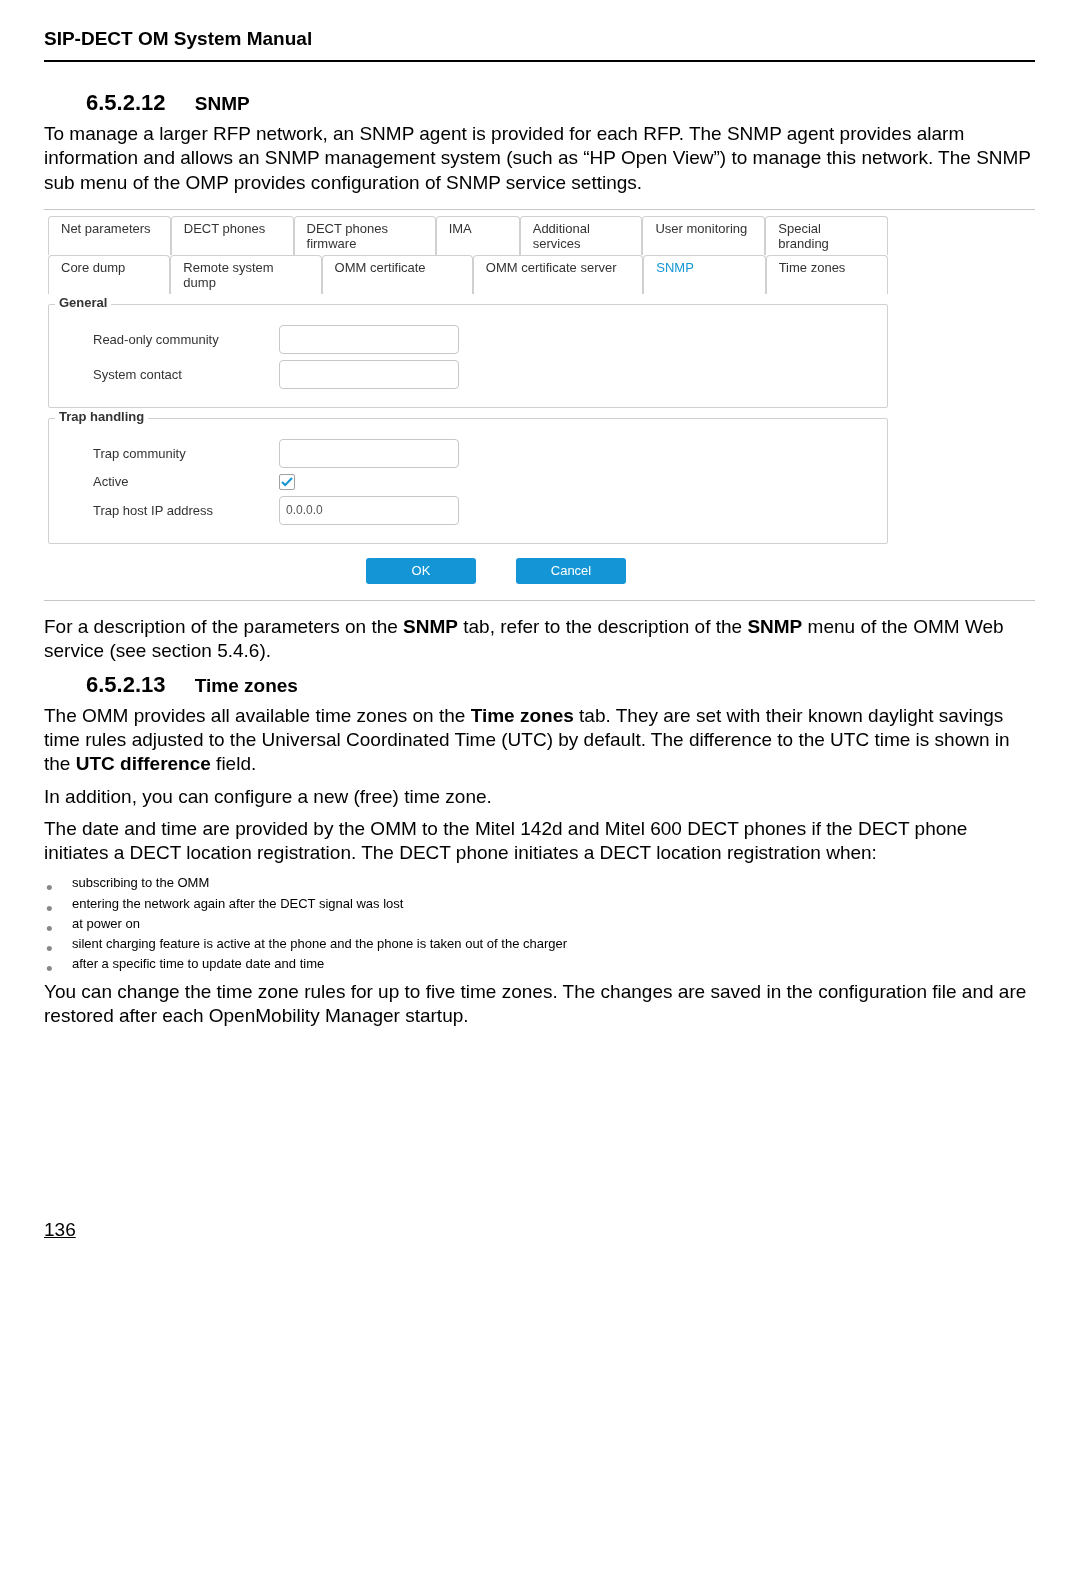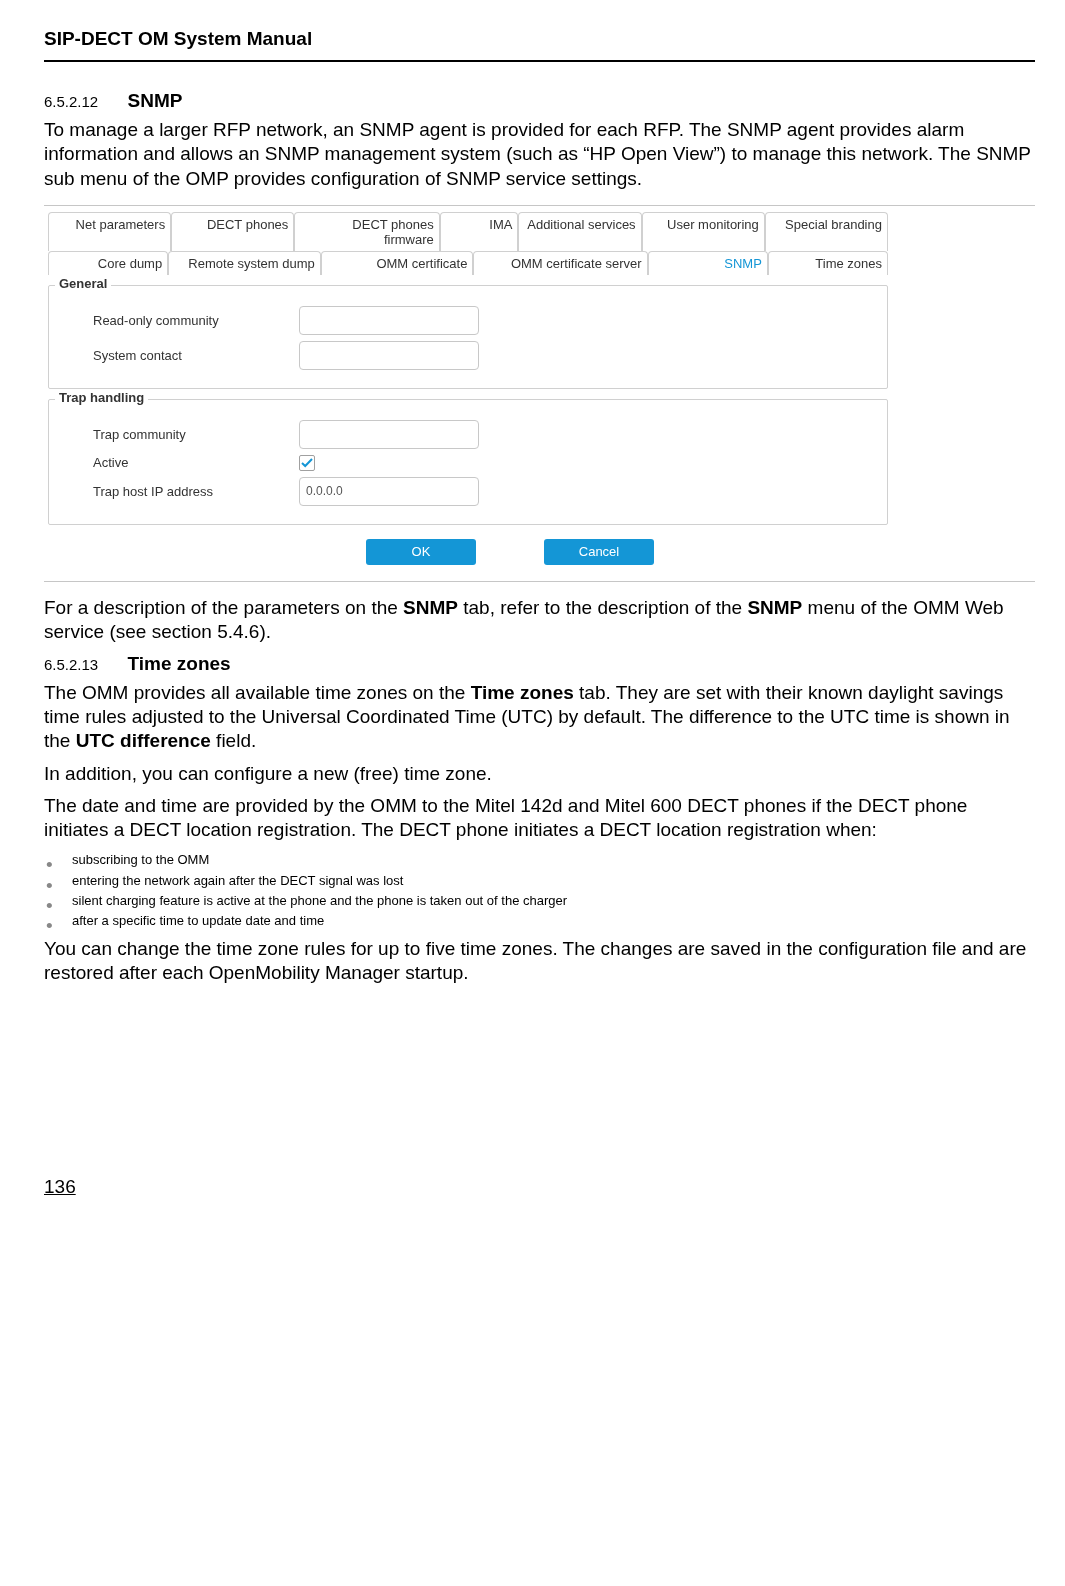--- a/index.html
+++ b/index.html
@@ -1,39 +1,39 @@
 <!DOCTYPE html>
 <html><head>
 <meta charset="utf-8">
 <style>
   * { box-sizing: border-box; margin: 0; padding: 0; }
   html, body { width: 1065px; background: #fff; font-family: Arial, Helvetica, sans-serif; color: #000; }
   .page { padding: 28px 30px 40px 44px; }
   .doc-title { font-size: 19px; font-weight: bold; margin-bottom: 10px; }
   .hr-top { border: none; border-top: 2px solid #000; margin-bottom: 28px; }
-  .sec-num { font-size: 15px; font-weight: normal; margin-right: 24px; }
+  .sec-num { font-size: 22px; font-weight: bold; margin-right: 24px; margin-left: 42px; }
   .sec-head { font-size: 19px; font-weight: bold; margin-bottom: 6px; }
   .para { font-size: 19px; line-height: 1.28; margin-bottom: 8px; }
   .bold { font-weight: bold; }
   .figure-wrap { margin: 14px 0 14px 0; }
   .figure-top-line { border-top: 1px solid #c6c6c6; margin-bottom: 6px; }
   .figure-bot-line { border-top: 1px solid #c6c6c6; margin-top: 14px; }
   .tabs-row { display: flex; gap: 0; font-size: 13px; color: #333; }
-  .tab { border: 1px solid #d0d0d0; background: #fff; padding: 4px 5px; text-align: right; flex: 1; border-bottom: none; }
+  .tab { border: 1px solid #d0d0d0; background: #fff; padding: 4px 12px; text-align: left; flex: 1; border-bottom: none; }
   .tabs-row.row1 .tab { border-radius: 4px 4px 0 0; }
   .tabs-row.row2 .tab { border-radius: 4px 4px 0 0; }
   .tab.active { color: #1496d6; font-weight: 500; }
   .fieldset { border: 1px solid #d0d0d0; border-radius: 2px; margin-top: 10px; position: relative; padding: 14px 20px 12px 20px; }
   .legend { position: absolute; top: -10px; left: 6px; background: #fff; padding: 0 4px; font-size: 13px; font-weight: bold; color: #333; }
-  .form-row { display: flex; align-items: center; margin: 6px 0; gap: 20px; }
+  .form-row { display: flex; align-items: center; margin: 6px 0; }
   .form-row label { width: 210px; font-size: 13px; color: #333; padding-left: 24px; }
   .txt { width: 180px; height: 29px; border: 1px solid #c8c8c8; border-radius: 4px; background: #fff; font-size: 12px; padding: 0 6px; color: #555; }
   .chk { width: 16px; height: 16px; border: 1px solid #a0a0a0; border-radius: 2px; display: inline-flex; align-items: center; justify-content: center; background: #fff; }
   .chk svg { width: 12px; height: 12px; }
-  .btn-row { display: flex; gap: 68px; margin: 14px 0 16px 318px; }
+  .btn-row { display: flex; gap: 40px; margin: 14px 0 16px 318px; }
   .btn { width: 110px; height: 26px; display: flex; align-items: center; justify-content: center; border-radius: 3px; font-size: 13px; color: #fff; }
   .btn-ok { background: #1496d6; }
   .btn-cancel { background: #1496d6; }
   ul.bullets { list-style: none; margin: 4px 0 6px 0; }
   ul.bullets li { position: relative; padding-left: 28px; font-size: 13px; line-height: 1.55; }
   ul.bullets li::before { content: "•"; position: absolute; left: 2px; top: 0; color: #888; font-size: 19px; }
   .page-num { font-size: 19px; margin-top: 190px; text-decoration: underline; }
   .tabs-container { margin-left: 4px; width: 840px; }
 </style>
 </head>
@@ -123,20 +123,21 @@
 
   <p class="para">
     <span>The OMM provides all available time zones on the </span><span class="bold">Time zones</span><span> tab. They are set with their known daylight savings time rules adjusted to the Universal Coordinated Time (UTC) by default. The difference to the UTC time is shown in the </span><span class="bold">UTC difference</span><span> field.</span>
   </p>
   <p class="para">In addition, you can configure a new (free) time zone.</p>
   <p class="para">The date and time are provided by the OMM to the Mitel 142d and Mitel 600 DECT phones if the DECT phone initiates a DECT location registration. The DECT phone initiates a DECT location registration when:</p>
 
   <ul class="bullets">
     <li>subscribing to the OMM</li>
     <li>entering the network again after the DECT signal was lost</li>
+    <li>at power on</li>
     <li>silent charging feature is active at the phone and the phone is taken out of the charger</li>
     <li>after a specific time to update date and time</li>
   </ul>
 
   <p class="para">You can change the time zone rules for up to five time zones. The changes are saved in the configuration file and are restored after each OpenMobility Manager startup.</p>
 
   <div class="page-num">136</div>
 </div>
 
 </body></html>

